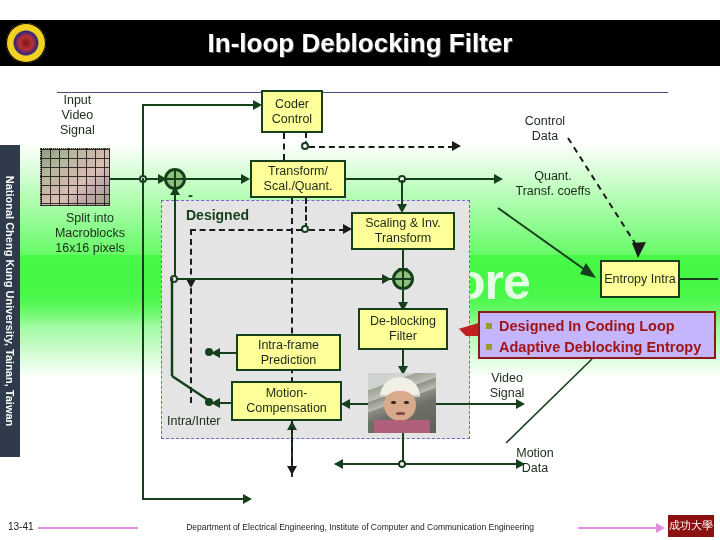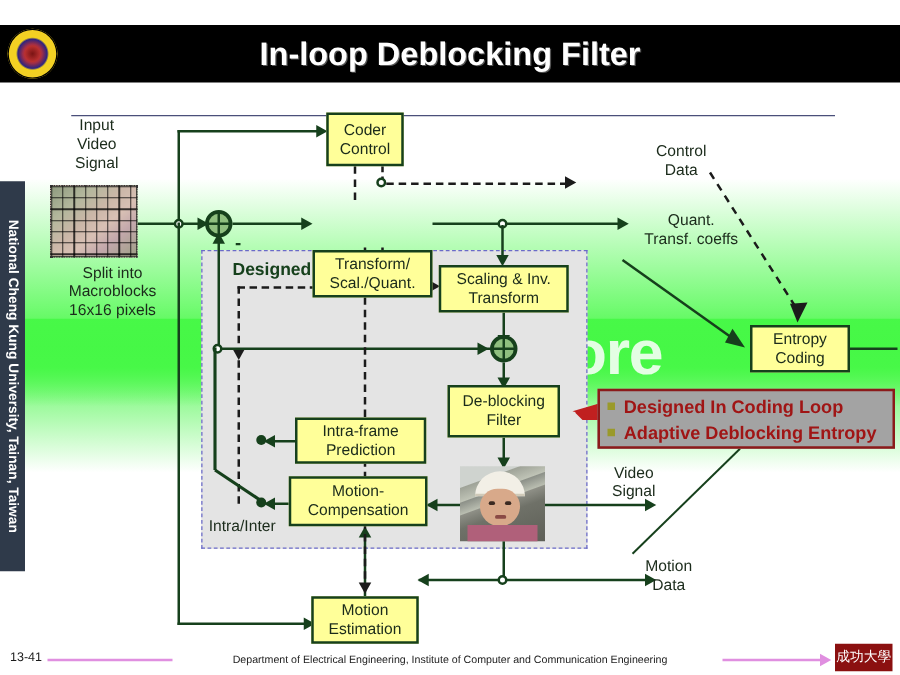--- a/index.html
+++ b/index.html
@@ -94,32 +94,32 @@
     position:absolute;background:#ffff99;border:2px solid #16401c;
     color:#1b2b1b;font-size:12.5px;line-height:15px;text-align:center;
     display:flex;align-items:center;justify-content:center;
     font-family:"Liberation Sans", sans-serif;
     box-sizing:border-box;
   }
   .box span{display:block;}
 
   
   #box-coder        {left:261px;top:90px;width:62px;height:43px;}
-  #box-transform    {left:250px;top:160px;width:96px;height:38px;margin-top:40px;}
+  #box-transform    {left:250px;top:160px;width:96px;height:38px;}
   #box-scaling      {left:351px;top:212px;width:104px;height:38px;}
   #box-deblock      {left:358px;top:308px;width:90px;height:42px;}
   #box-intra        {left:236px;top:334px;width:105px;height:37px;}
   #box-motioncomp   {left:231px;top:381px;width:111px;height:40px;}
   #box-motionest    {left:249px;top:477px;width:86px;height:38px;}
   #box-entropy      {left:600px;top:260px;width:80px;height:38px;}
 
   
   .callout{
     position:absolute;left:478px;top:311px;width:238px;height:48px;
-    background:#a3a3a3;border:2px solid #8b1a1a;box-sizing:border-box;
+    background:#c4b5fd;border:2px solid #8b1a1a;box-sizing:border-box;
     padding:3px 6px;
   }
   .callout .line{
     color:#a01515;font-size:14.5px;font-weight:bold;line-height:21px;
     font-family:"Liberation Sans", sans-serif;white-space:nowrap;
   }
   .callout .bull{
     display:inline-block;width:6px;height:6px;background:#9a9a2a;
     margin-right:7px;vertical-align:2px;
   }
@@ -364,27 +364,23 @@
 Filter</span>
   </div>
   <div class="box" id="box-intra">
     <span>Intra-frame
 Prediction</span>
   </div>
   <div class="box" id="box-motioncomp">
     <span>Motion-
 Compensation</span>
   </div>
-  <div class="box" id="box-motionest">
-    <span>Motion
-Estimation</span>
-  </div>
   <div class="box" id="box-entropy">
     <span>Entropy
-Coding</span>
+Intra</span>
   </div>
 
   <div class="thumb-mb"></div>
   <div class="thumb-face">
     <div class="helmet"></div>
     <div class="head"></div>
     <div class="eyeL"></div>
     <div class="eyeR"></div>
     <div class="mouth"></div>
     <div class="shirt"></div>

